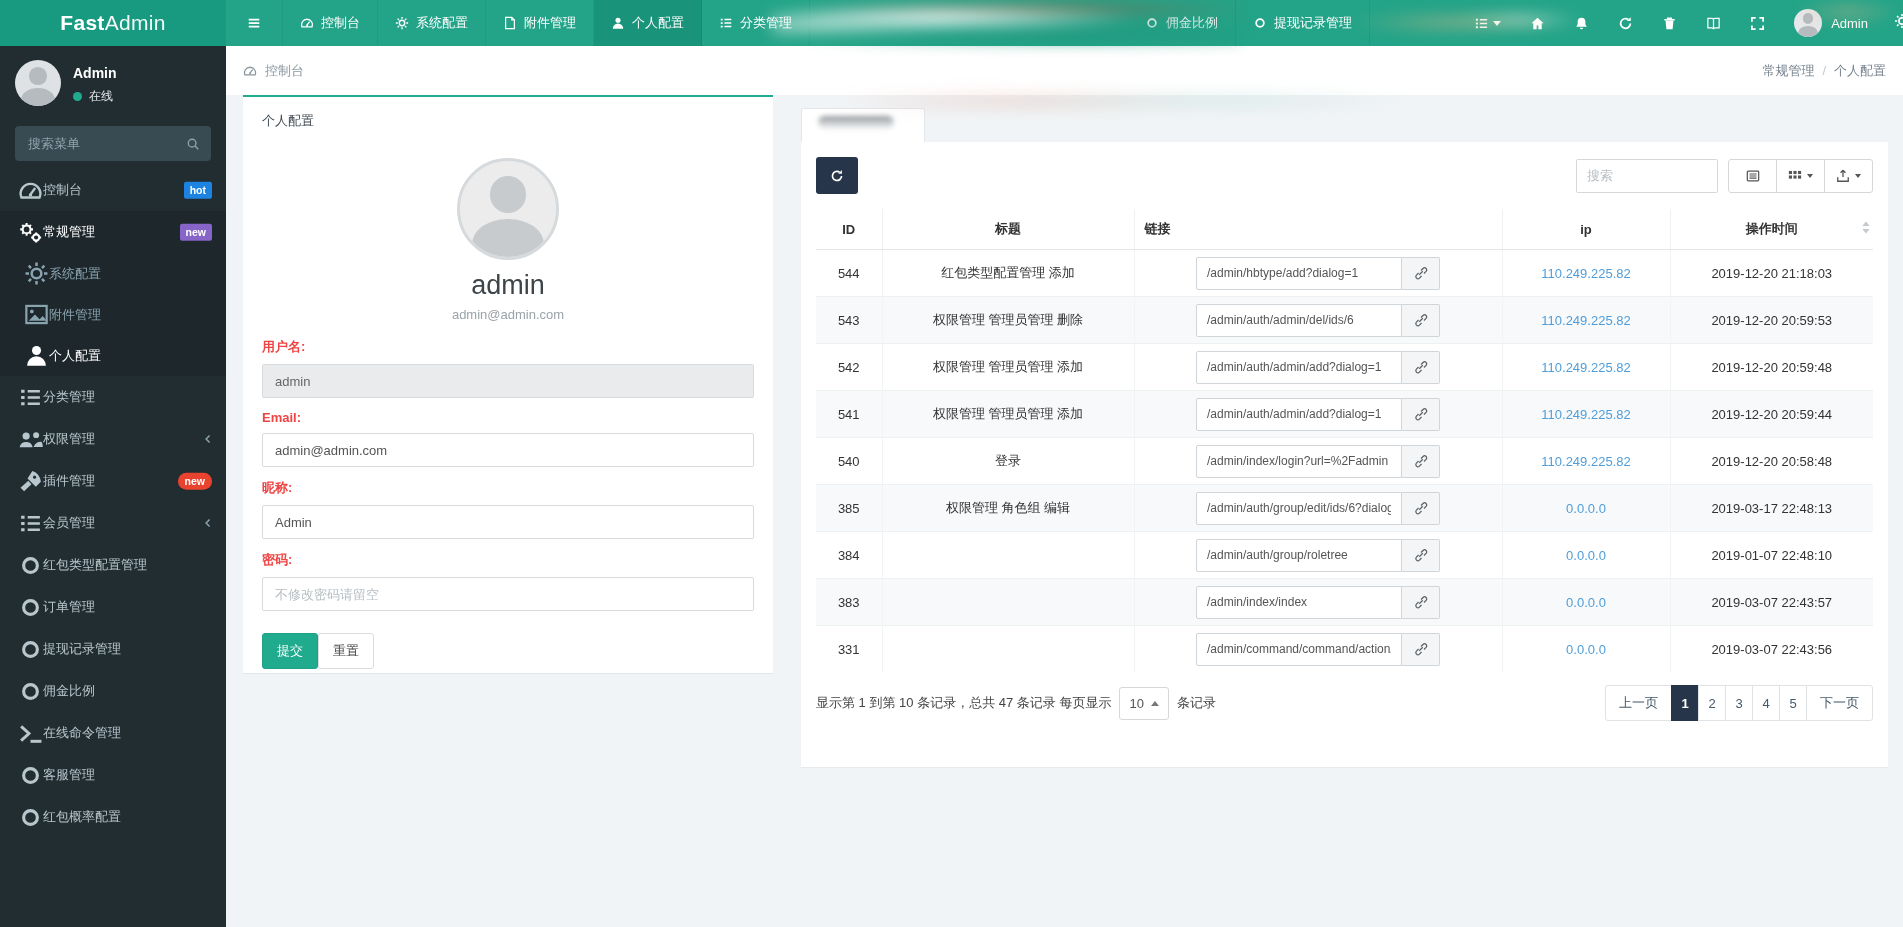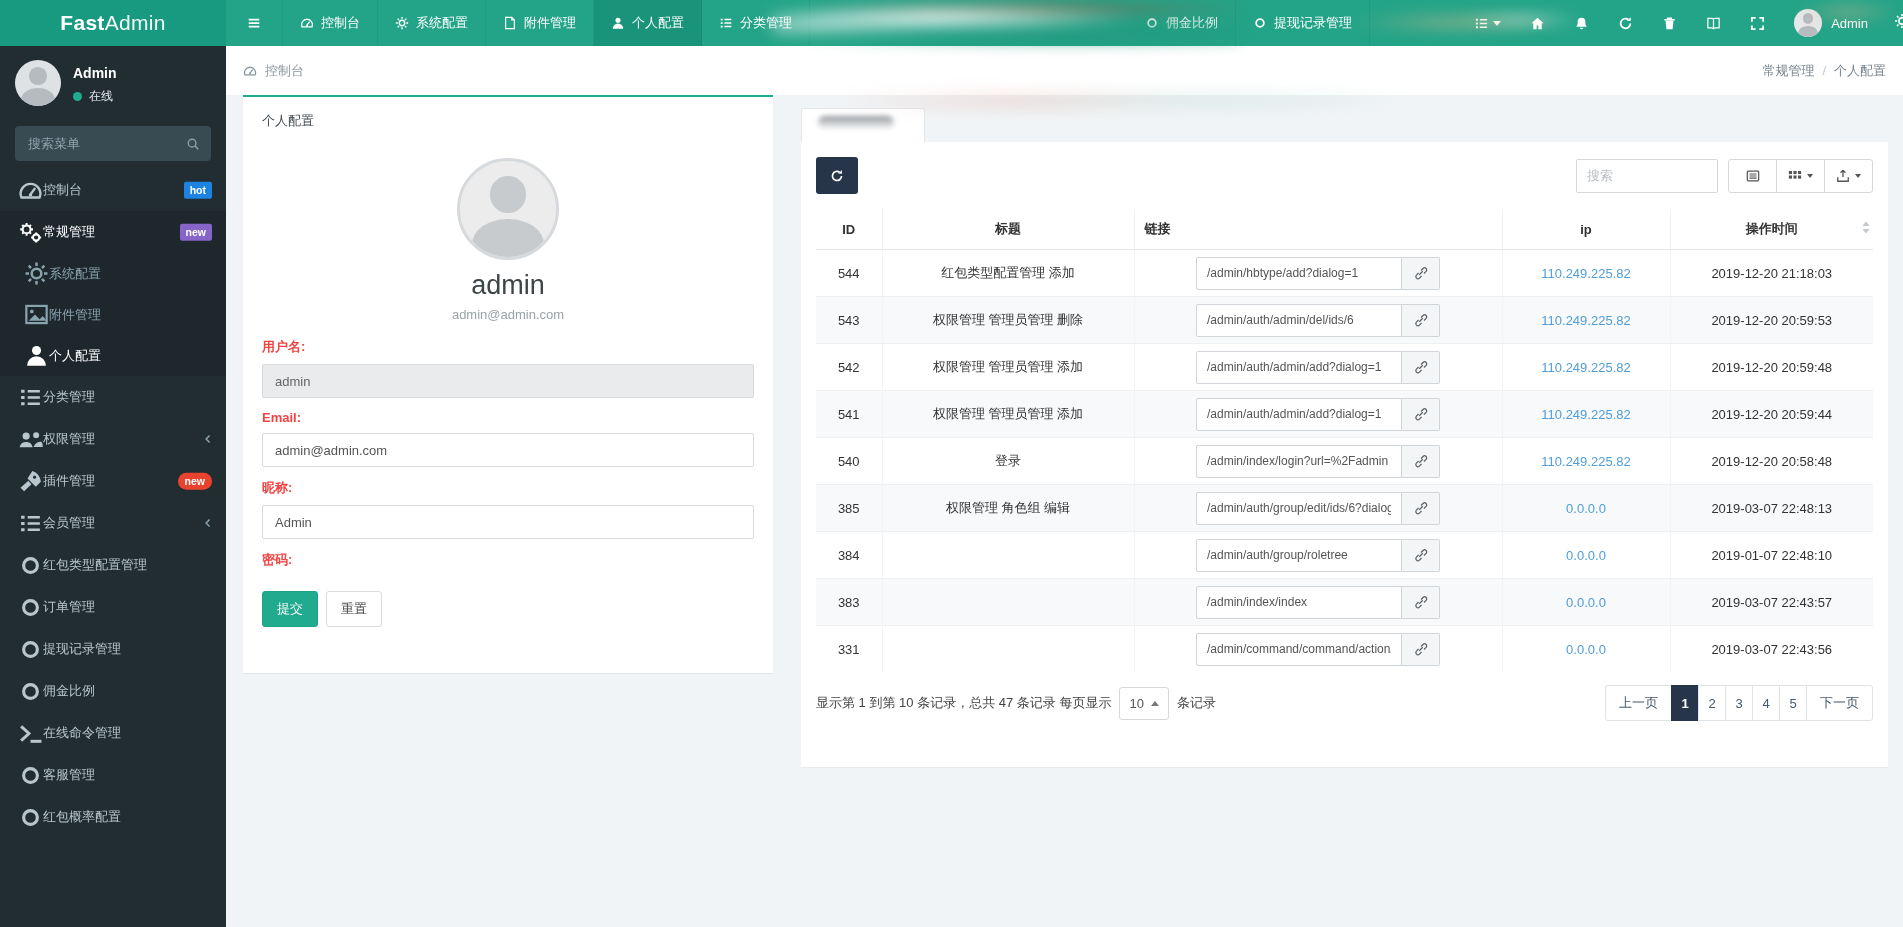--- a/index.html
+++ b/index.html
@@ -89,21 +89,21 @@
   .pavatar.silh::before{background:#c7cbce}
   .pavatar.silh::after{background:#c7cbce}
   .pname{text-align:center;font-size:27px;color:#3d4549;margin-top:10px;font-weight:400}
   .pemail{text-align:center;font-size:13px;color:#9aa3a8;margin-top:6px}
   .pform{margin-top:16px}
   .flabel{font-size:13px;font-weight:700;color:#ef4444;margin:12px 0 8px}
   .finput{width:100%;height:34px;border:1px solid #d7dbde;border-radius:2px;padding:0 12px;font-size:13px;color:#555;
     background:#fff;box-sizing:border-box;outline:none}
   .finput:disabled{background:#e9ebec;color:#666}
   .finput::placeholder{color:#b7bec3}
-  .fbtns{margin-top:22px;display:flex;gap:8px}
+  .fbtns{margin-top:22px;display:flex;}
   .btn-submit{background:#20ab8e;border:1px solid #1da187;color:#fff;font-size:13px;padding:8px 14px;border-radius:3px;cursor:pointer}
   .btn-reset{background:#fff;border:1px solid #d9dde0;color:#444;font-size:13px;padding:8px 14px;border-radius:3px;cursor:pointer}
 
   
   .rtab{position:absolute;left:575px;top:62px;width:122px;height:34px;background:#fff;border:1px solid #e3e7ea;border-bottom:none;border-radius:2px 2px 0 0}
   .tabsmudge{position:absolute;left:16px;top:7px;width:76px;height:13px;border-radius:7px;filter:blur(2.5px);
     background:linear-gradient(180deg, rgba(110,116,122,.8), rgba(150,156,162,.45) 55%, rgba(205,210,214,.3))}
   .rpanel{position:absolute;left:575px;top:96px;width:1087px;height:625px;background:#fff;box-shadow:0 1px 1px rgba(0,0,0,.04);
     padding:15px;box-sizing:border-box}
   .toolbar{display:flex;align-items:center;justify-content:space-between}
@@ -502,20 +502,21 @@
     <div class="pname">admin</div>
     <div class="pemail">admin@admin.com</div>
     <div class="pform">
       <div class="flabel">用户名:</div>
       <input class="finput" disabled="" value="admin" style="">
       <div class="flabel">Email:</div>
       <input class="finput" value="admin@admin.com" style="">
       <div class="flabel">昵称:</div>
       <input class="finput" value="Admin" style="">
       <div class="flabel">密码:</div>
+      <input class="finput" placeholder="不修改密码请留空" style="">
       <div class="fbtns">
         <button class="btn-submit">提交</button>
         <button class="btn-reset">重置</button>
       </div>
     </div>
   </div>
 
   <div class="rtab">
       <div class="tabsmudge"></div>
     </div>
@@ -694,21 +695,21 @@
                     <span class="icon">
                       <svg viewBox="0 0 16 16">
                         <path d="M6 10 10 6" stroke="currentColor" fill="none" stroke-width="1.5"></path>
                         <path d="M6.6 9.4 4.2 11.8a2.4 2.4 0 0 0 3.4 3.4L10 12.8M9.4 6.6l2.4-2.4a2.4 2.4 0 0 1 3.4 3.4L12.8 10" transform="translate(-1.4 -1.4)" stroke="currentColor" fill="none" stroke-width="1.4"></path>
                       </svg>
                     </span>
                   </button>
                 </div>
               </td>
               <td><span class="iplink">0.0.0.0</span></td>
-              <td>2019-03-07 22:48:13</td>
+              <td>2019-03-17 22:48:13</td>
             </tr>
             <tr>
               <td>384</td>
               <td></td>
               <td>
                 <div class="lk-group">
                   <input class="lk-input" value="/admin/auth/group/roletree" style="">
                   <button class="lk-btn">
                     <span class="icon">
                       <svg viewBox="0 0 16 16">

